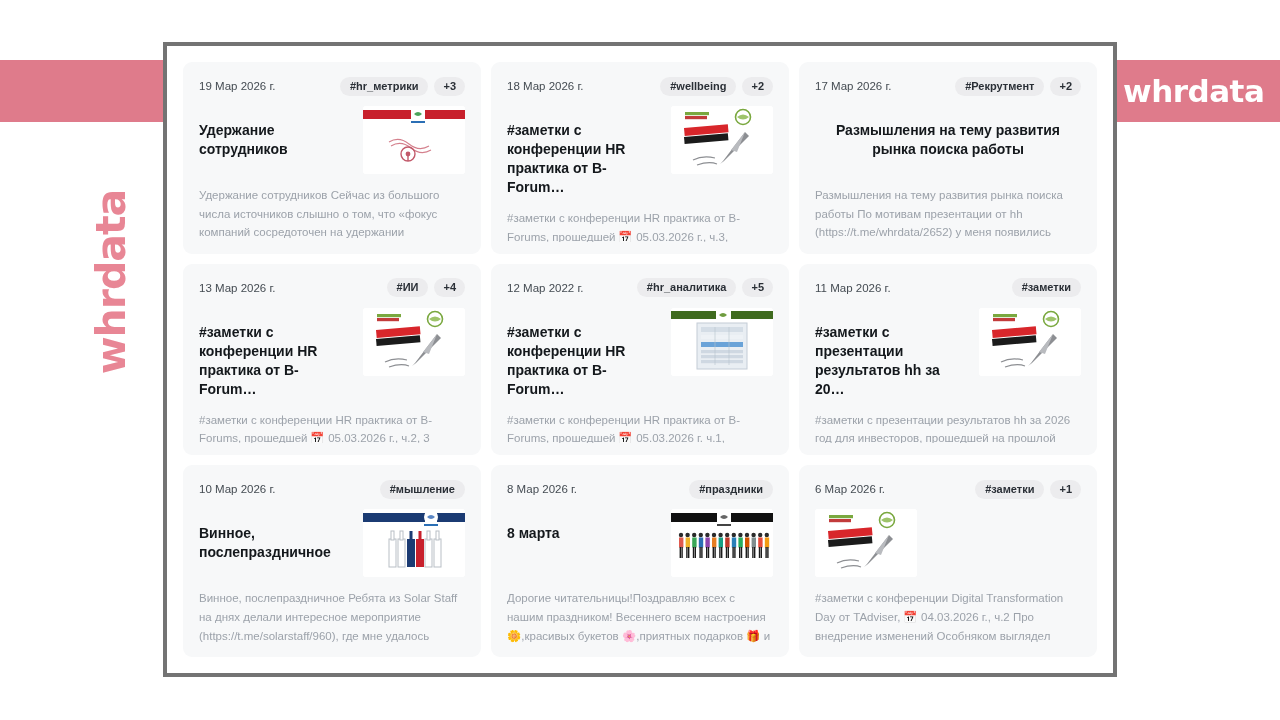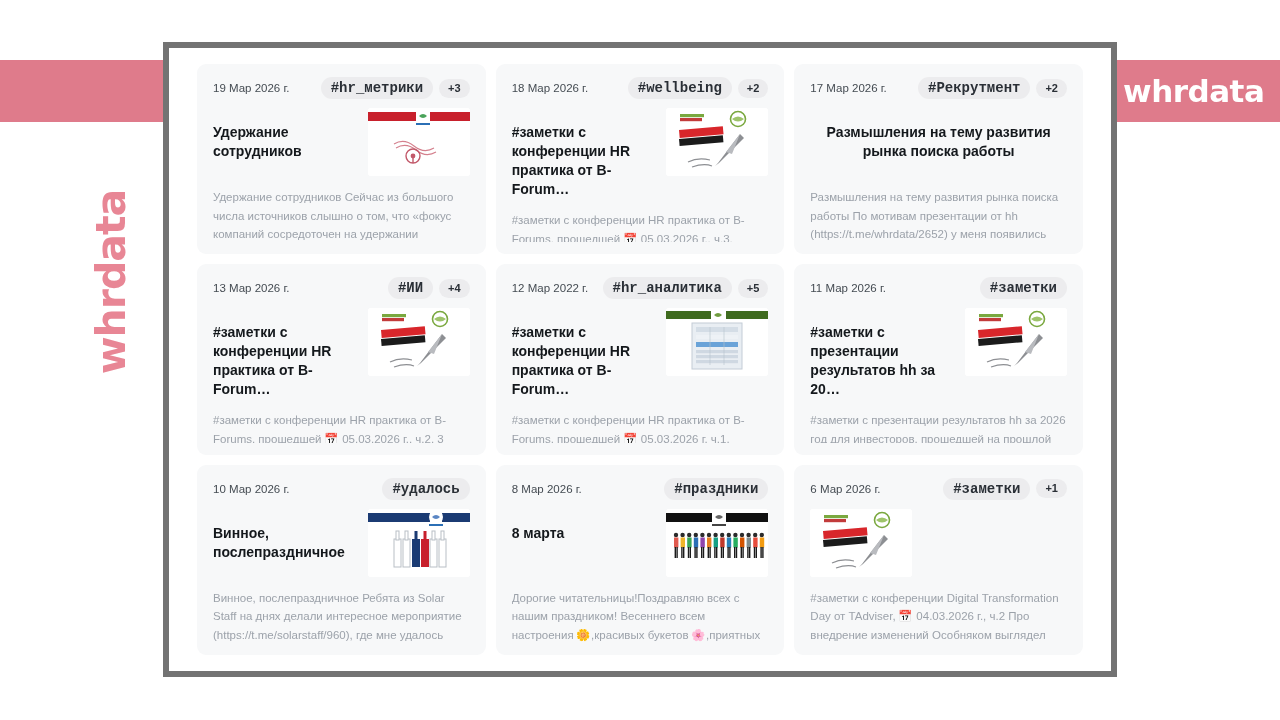--- a/index.html
+++ b/index.html
@@ -58,23 +58,23 @@
   }
 
   
   .panel {
     position: absolute;
     left: 163px;
     top: 42px;
     width: 954px;
     height: 635px;
     background: #ffffff;
-    border: 6px solid #737373;
+    border: 4px solid #737373;
     box-sizing: border-box;
-    padding: 16px 28px;
+    padding: 16px 16px;
   }
 
   .grid {
     display: grid;
     grid-template-columns: repeat(3, 1fr);
     grid-template-rows: repeat(3, 1fr);
     gap: 10px 10px;
     width: 100%;
     height: 100%;
   }
@@ -104,27 +104,26 @@
     font-size: 11.5px;
     color: #444b52;
     white-space: nowrap;
   }
 
   .tag-wrap { display: flex; align-items: center; gap: 6px; }
 
   .tag-pill {
     background: #ececee;
     color: #2a2f36;
-    font-size: 14px;
+    font-size: 11px;
     font-weight: 600;
     border-radius: 11px;
     padding: 4px 10px;
     white-space: nowrap;
     line-height: 1;
-    font-family: Liberation Mono, monospace;
   }
   .tag-more {
     background: #ececee;
     color: #2a2f36;
     font-size: 11px;
     font-weight: 600;
     border-radius: 11px;
     padding: 4px 9px;
     line-height: 1;
   }
@@ -343,21 +342,21 @@
       <path d="M26 59 q12 -4 20 -1" stroke="#8d8f93" stroke-width="1.2" fill="none"></path>
     </svg>
             </div>
      </div>
      <div class="card-body">#заметки с презентации результатов hh за 2026 год для инвесторов, прошедшей на прошлой неделе (официальные результаты тут (https://t.me/HEADtimes/402)) не цитаты, моя…</div>
         </div>
         <div class="card">
           <div class="card-top">
        <span class="card-date">10 Мар 2026 г.</span>
        <span class="tag-wrap">
-         <span class="tag-pill">#удалось</span>
+         <span class="tag-pill">#мышление</span>
 
        </span>
      </div>
      <div class="card-mid">
        <div class="card-title">Винное, послепраздничное</div>
        <div class="thumb">
               <svg viewBox="0 0 102 68" xmlns="http://www.w3.org/2000/svg">
       <rect width="102" height="68" fill="#fff"></rect>
       <rect x="0" y="4" width="62" height="9" fill="#1b3b73"></rect>
       <rect x="74" y="4" width="28" height="9" fill="#1b3b73"></rect>

